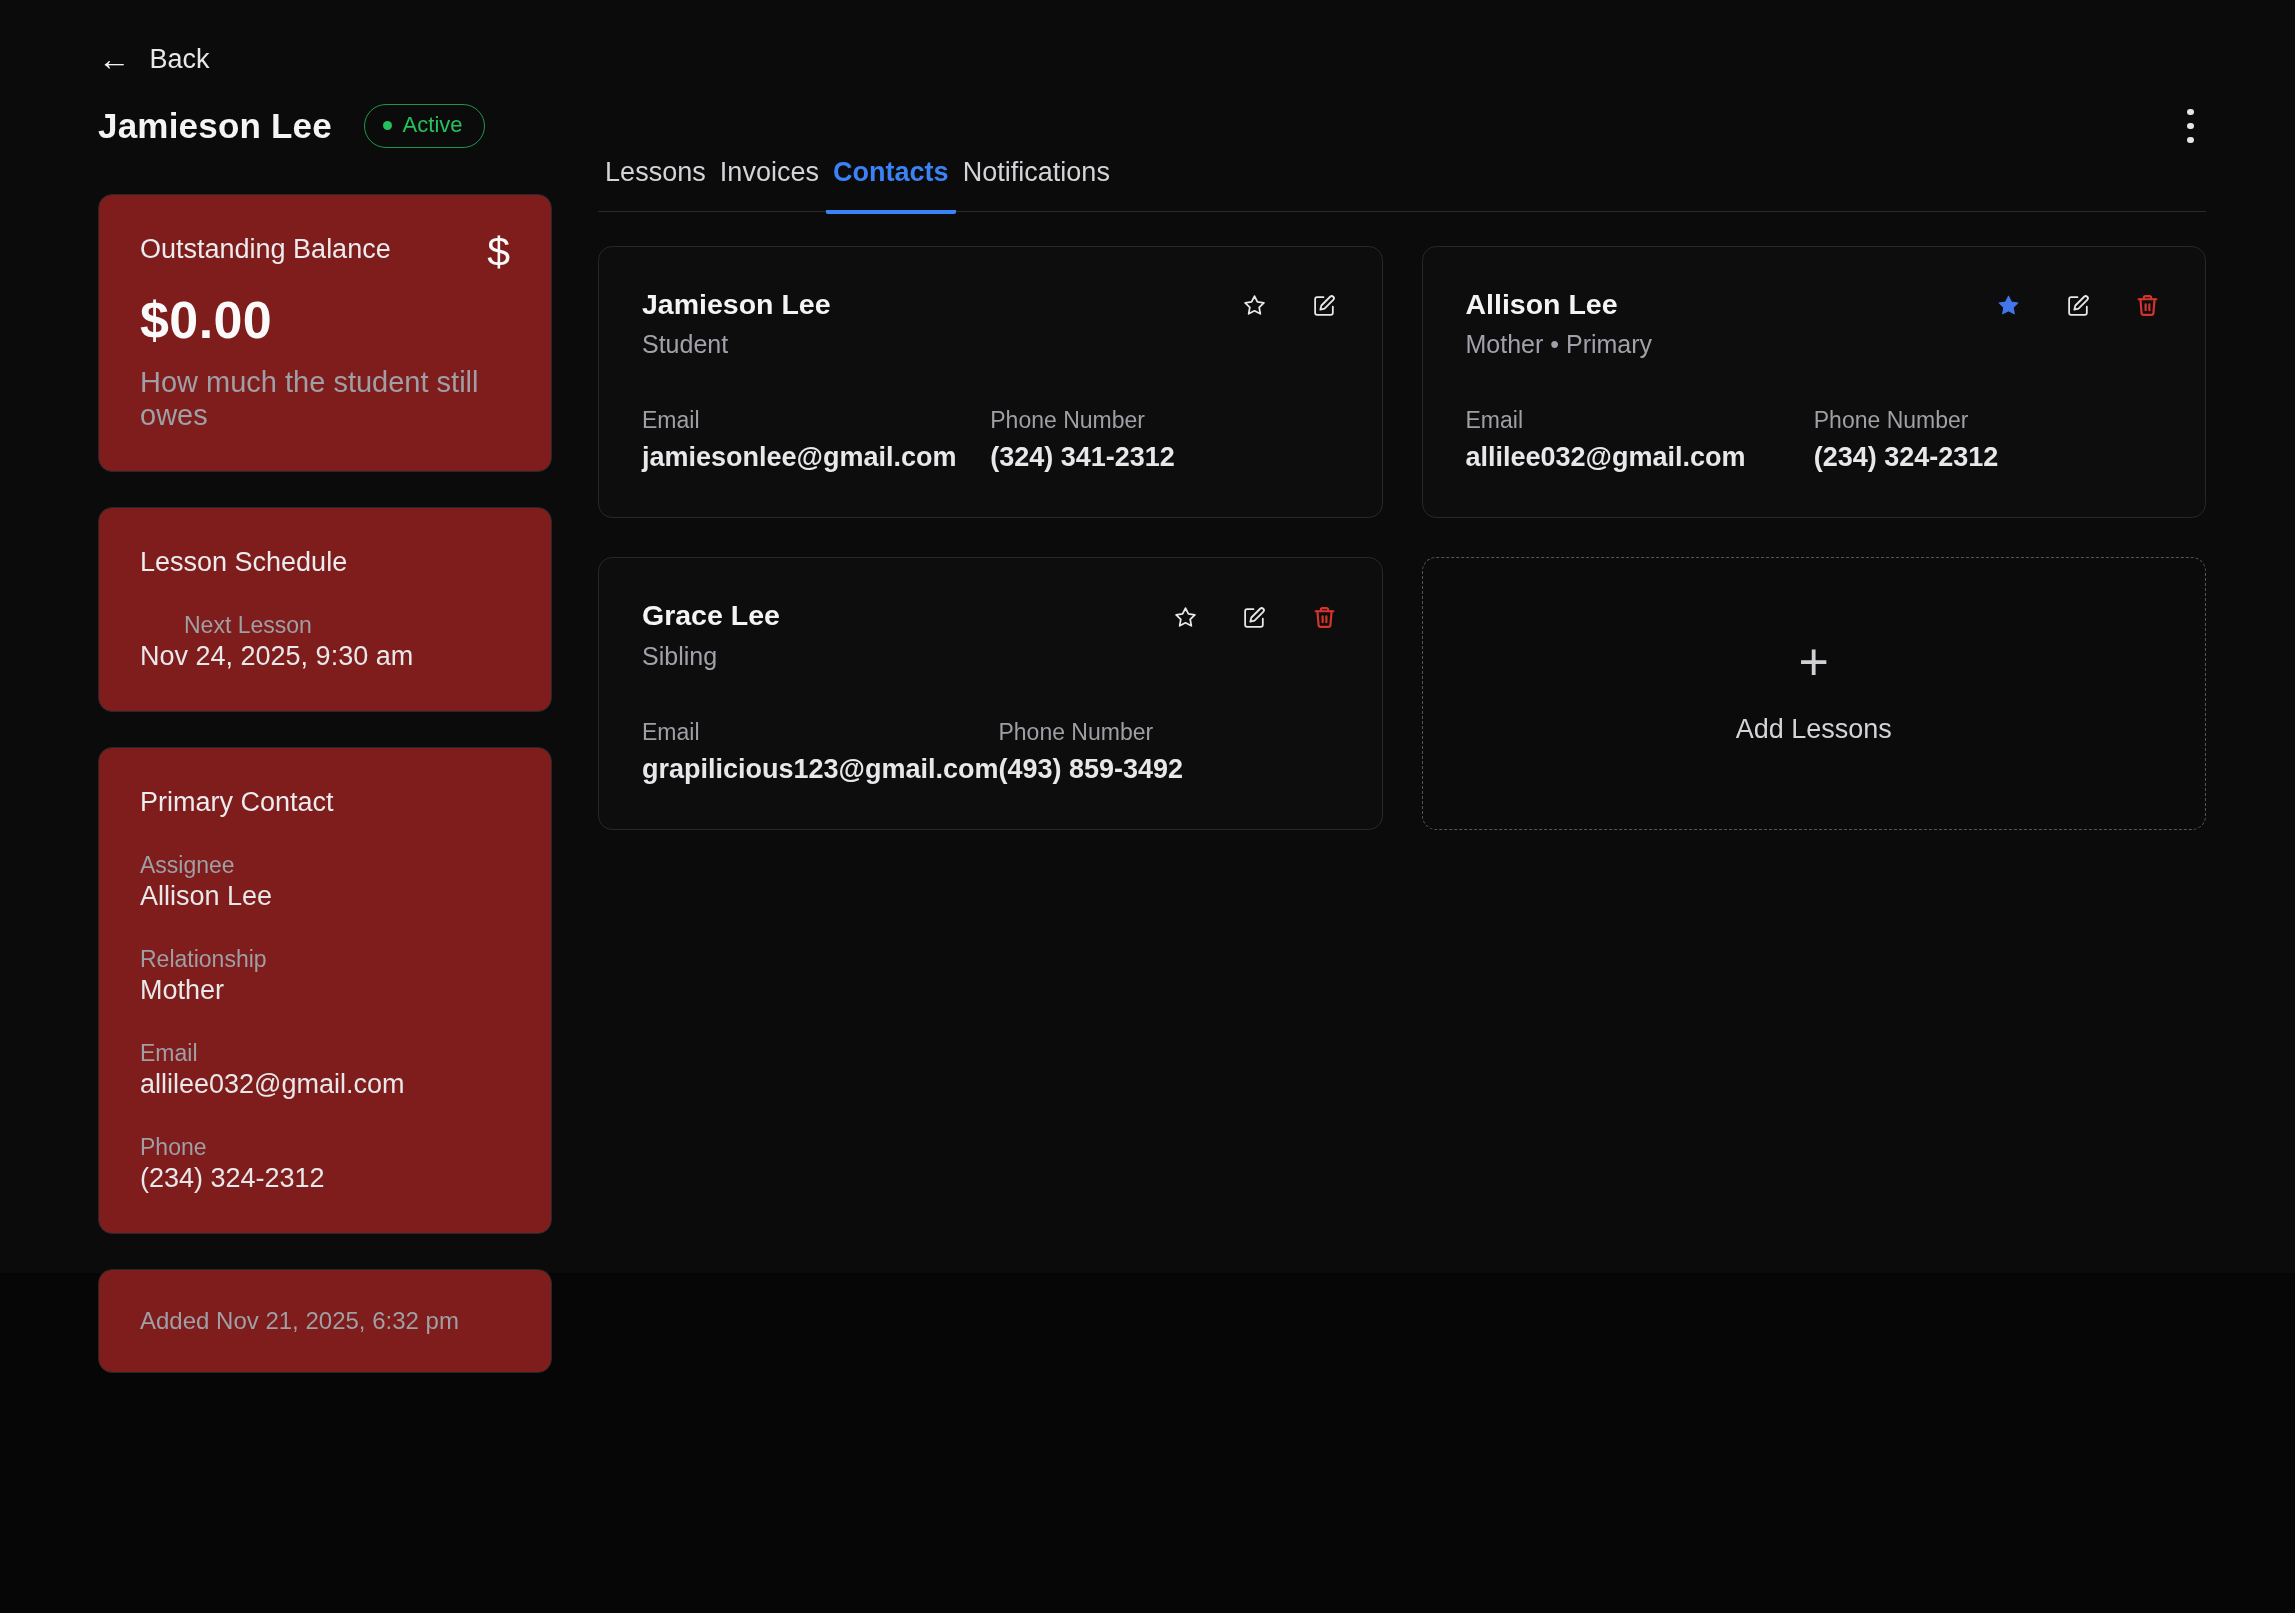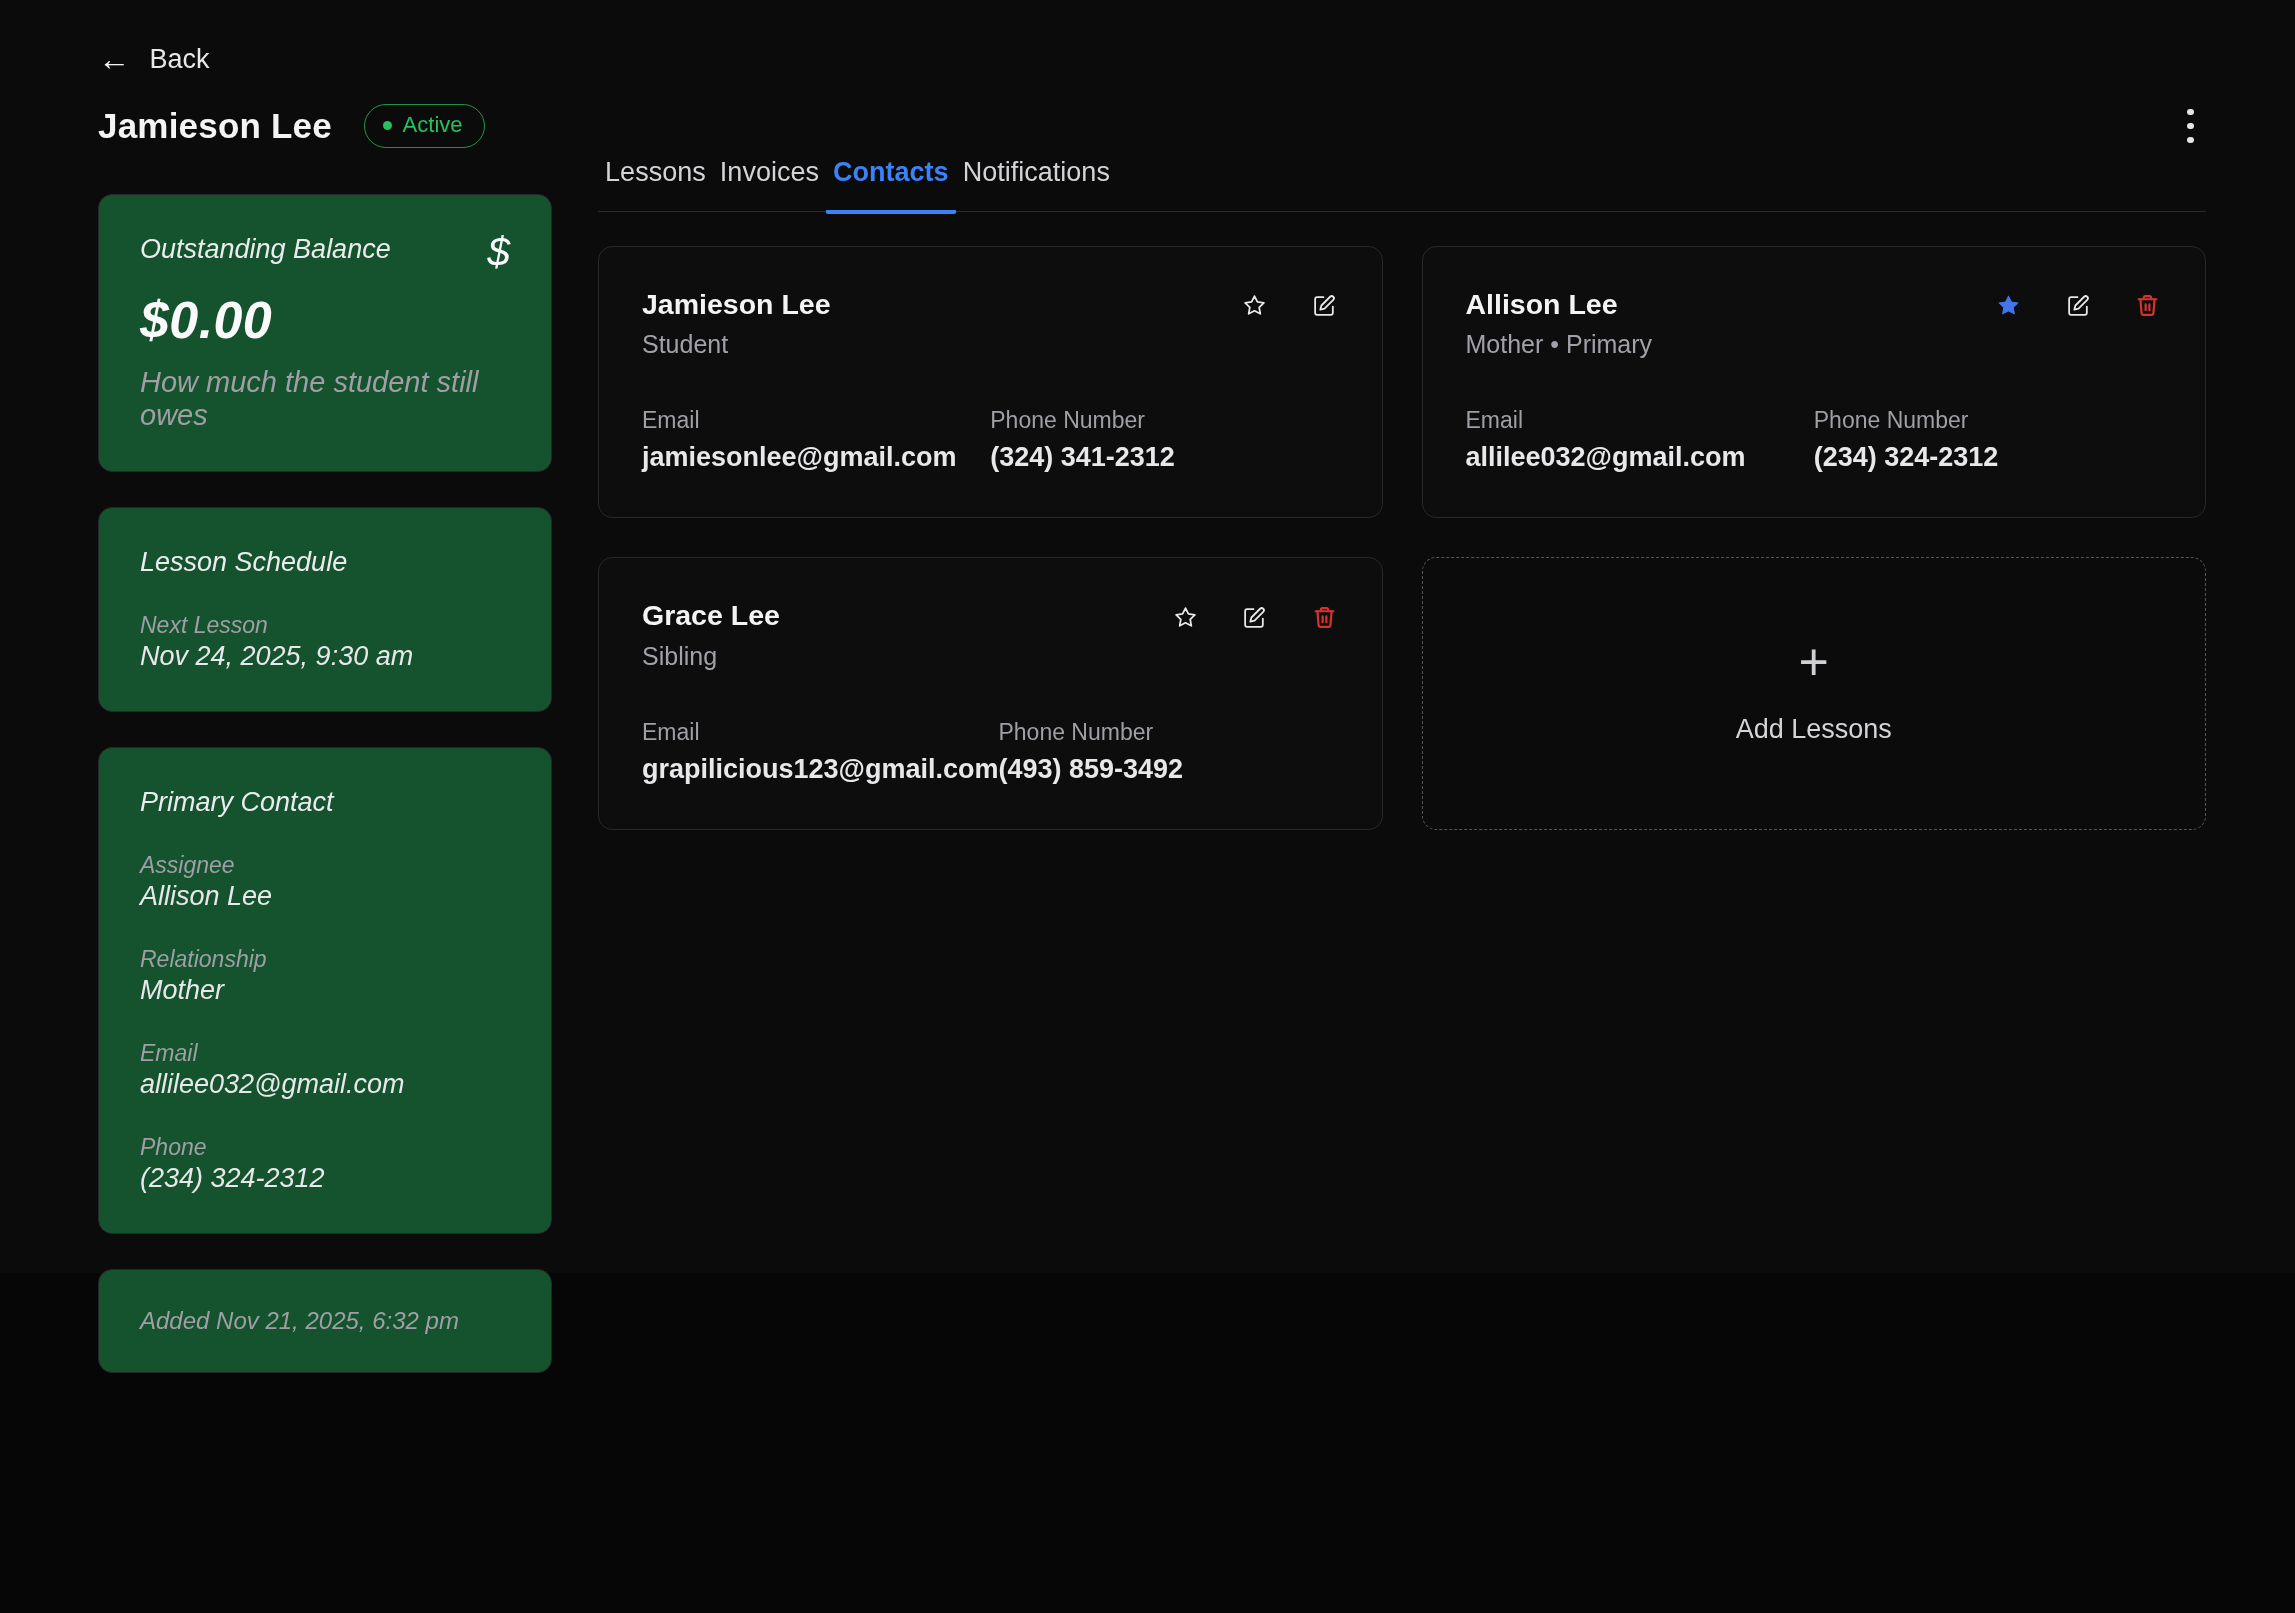--- a/index.html
+++ b/index.html
@@ -38,36 +38,35 @@
     margin-left:auto; background:none; border:none; cursor:pointer;
     display:flex; flex-direction:column; align-items:center; gap:8px; padding:7.1px 12.5px;
   }
   .kdot { width:6.2px; height:6.2px; border-radius:50%; background:#e5e5e5; }
 
   
   .main-row { display:flex; gap:46px; }
   .sidebar { width:454px; flex:0 0 454px; margin-top:42px; }
 
   .card {
-    background:#14532d;
+    background:#7f1d1d;
     border:0.9px solid #28282b;
     border-radius:14.2px;
     padding:39px 41px;
     margin-bottom:35px;
-    font-style:italic;
   }
   .card-head { display:flex; align-items:flex-start; justify-content:space-between; }
   .card-title { font-size:27px; font-weight:500; color:#ececee; }
   .dollar-glyph { font-size:41px; font-weight:200; color:#fafafa; line-height:.9; }
   .amount { font-size:52px; font-weight:600; color:#fafafa; margin-top:19.6px; letter-spacing:0.4px; }
   .muted { color:#9f9fa5; font-size:29px; }
   .balance-desc { margin-top:16px; }
   .field-label { color:#9f9fa5; font-size:23px; margin-top:34px; }
   .field-value { color:#e8e8ea; font-size:27px; margin-top:2px; }
-  .schedule-label { margin-top:34px; }
+  .schedule-label { margin-top:34px;margin-left:44px; }
   .added-card { padding:37px 41px; margin-bottom:0; }
   .added-text { font-size:24px; }
 
   
   .content { flex:1; min-width:0; }
   .tabs {
     display:flex; 
     border-bottom:1.8px solid #2b2b2e;
   }
   .tab {

